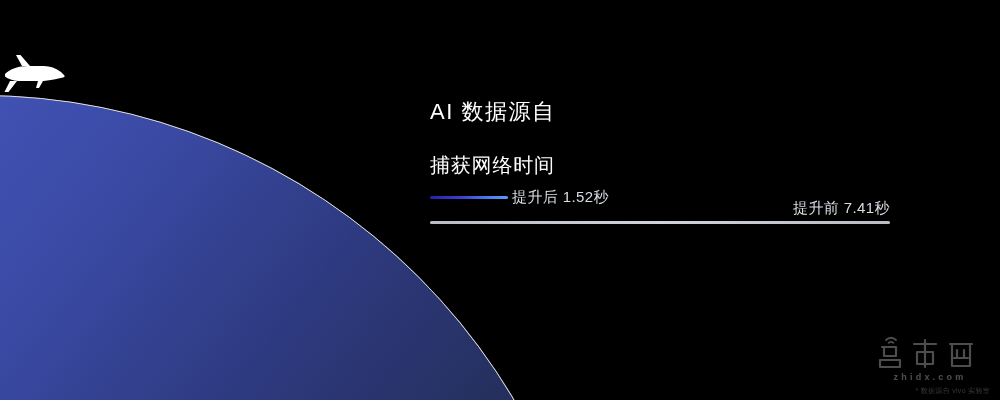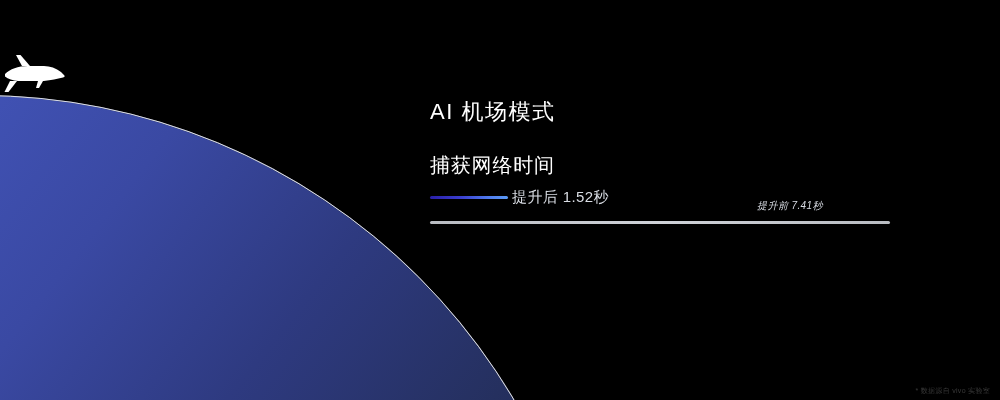--- a/index.html
+++ b/index.html
@@ -109,26 +109,25 @@
     width: 460px;
     height: 3px;
     background: linear-gradient(to right, #b9bcc2 0%, #cfd2d8 50%, #b9bcc2 100%);
     border-radius: 2px;
   }
   .label-before {
     position: absolute;
     left: 690px;
     top: 199px;
     width: 200px;
-    text-align: center;
+    text-align: right;
     color: #d9dde4;
-    font-size: 10px;
+    font-size: 15px;
     letter-spacing: 0.4px;
     white-space: nowrap;
-    font-style: italic;
   }
 
   
   .watermark {
     position: absolute;
     right: 14px;
     bottom: 18px;
     width: 112px;
     text-align: center;
     opacity: 0.30;
@@ -179,25 +178,44 @@
       <rect x="24" y="19.2" width="2" height="3.2"></rect>
       <rect x="28" y="19.2" width="2" height="3.2"></rect>
       <rect x="32" y="19.2" width="2" height="3.2"></rect>
       <rect x="36" y="19.2" width="2" height="3.2"></rect>
       <rect x="40" y="19.2" width="2" height="3.2"></rect>
       <rect x="44" y="19.2" width="2" height="3.2"></rect>
       <rect x="48" y="19.2" width="2" height="3.2"></rect>
     </g>
   </svg>
 
-  <div class="title">AI 机场模式</div>
+  <div class="title">AI 数据源自</div>
   <div class="subtitle">捕获网络时间</div>
 
   <div class="bar-improved"></div>
   <div class="label-improved">提升后 1.52秒</div>
 
   <div class="bar-before"></div>
   <div class="label-before">提升前 7.41秒</div>
 
+  <div class="watermark">
+    <svg class="wm-logo" viewBox="0 0 112 36">
+      <g fill="none" stroke="#ffffff" stroke-width="2.2" stroke-linecap="round">
+
+        <path d="M8,13 L22,13 M10,13 L10,22 M10,22 L22,22 M22,13 L22,22"></path>
+        <path d="M6,26 L26,26 M6,26 L6,33 M26,26 L26,33 M6,33 L26,33"></path>
+        <path d="M12,6 C15,3 19,3 22,6" stroke-width="1.8"></path>
+        <path d="M14.5,9 C16,7.6 18,7.6 19.5,9" stroke-width="1.6"></path>
+
+        <path d="M40,10 L62,10 M51,6 L51,33"></path>
+        <path d="M43,18 L59,18 M43,18 L43,30 M59,18 L59,30 M43,30 L59,30"></path>
+
+        <path d="M76,10 L98,10"></path>
+        <path d="M78,10 L78,32 M96,10 L96,32 M78,32 L96,32"></path>
+        <path d="M83,16 L83,24 M90,16 L90,24 M80,24 L94,24"></path>
+      </g>
+    </svg>
+    <span class="wm-domain">zhidx.com</span>
+  </div>
 
   <div class="footnote">* 数据源自 vivo 实验室</div>
 
 </div>
 
 </body></html>

